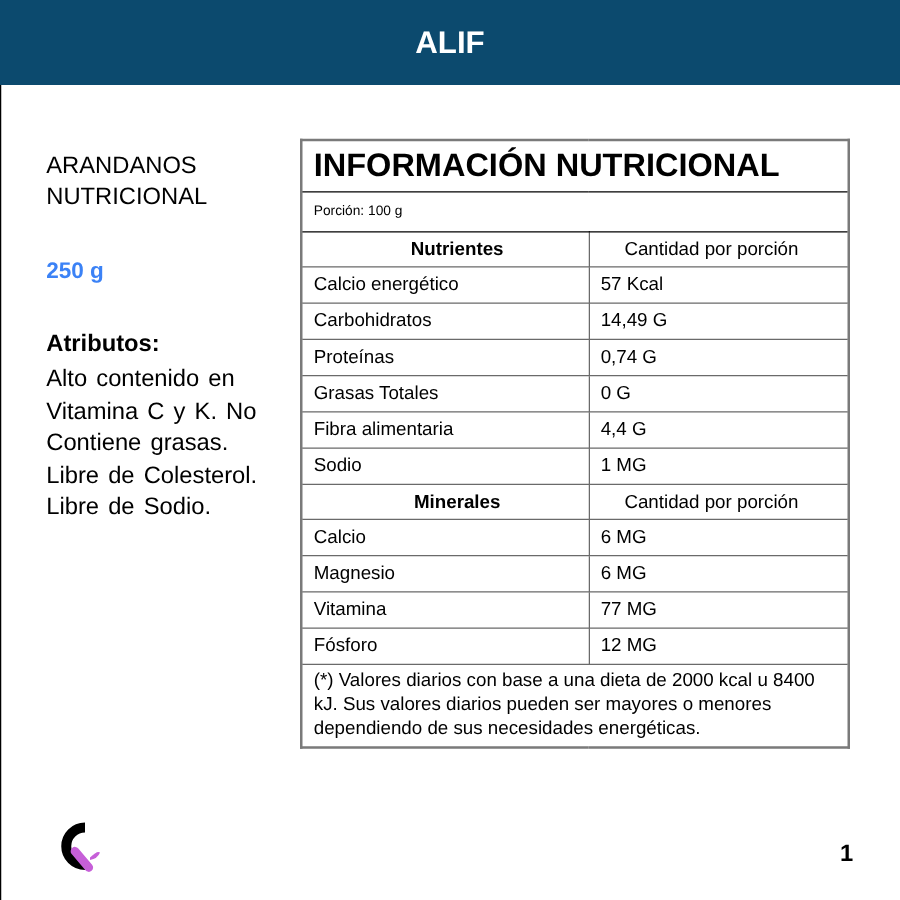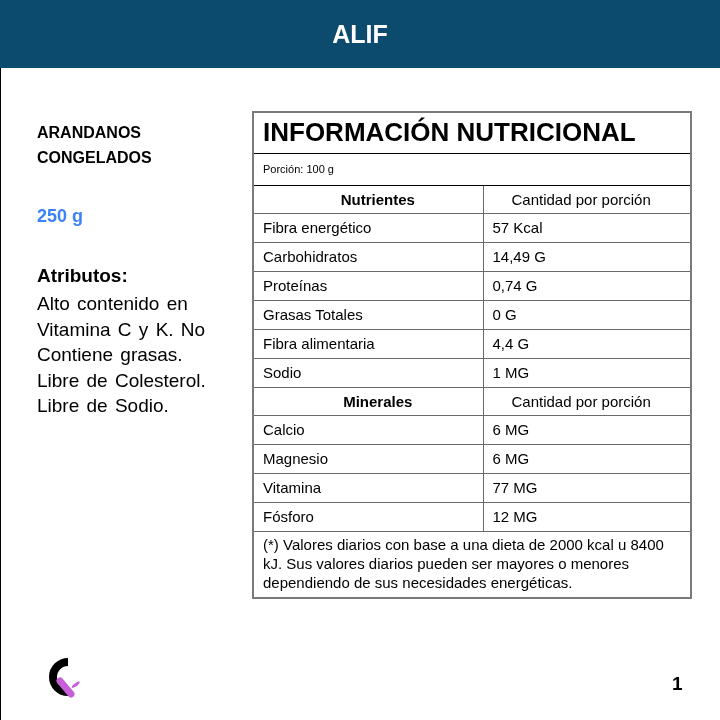--- a/index.html
+++ b/index.html
@@ -13,37 +13,37 @@
       background: #0c4a6e;
       display: flex; align-items: center; justify-content: center;
     }
     .header-title {
       color: #ffffff; font-weight: bold; font-size: 25px; letter-spacing: 0px;
       font-family: "Liberation Sans", sans-serif;
     }
 
     .product-name {
       position: absolute; left: 37px; top: 120px; width: 200px;
-      font-size: 16px; font-weight: bold; line-height: 25px;
+      font-size: 19px; font-weight: normal; line-height: 25px;
     }
     .product-weight {
       position: absolute; left: 37px; top: 206px;
       font-size: 18px; font-weight: bold; color: #3b82f6;
     }
     .attrs-title {
       position: absolute; left: 37px; top: 265px;
       font-size: 19px; font-weight: bold;
     }
     .attrs-body {
       position: absolute; left: 37px; top: 291px; width: 185px;
       font-size: 19px; line-height: 25.5px; word-spacing: 2px;
     }
 
     .nutri-table {
-      position: absolute; left: 252px; top: 111px; width: 440px;
+      position: absolute; left: 240px; top: 111px; width: 440px;
       border: 2px solid #7a7a7a;
       border-collapse: collapse;
       font-size: 15px;
     }
     .nutri-table td, .nutri-table th {
       border: 1px solid #6a6a6a;
       padding: 0 9px;
       font-weight: normal;
     }
     .row-title td { height: 41px; font-size: 26px; font-weight: bold; padding-left: 9px; border-bottom: 1px solid #000; }
@@ -67,42 +67,42 @@
 <body>
 
 <div class="left-edge"></div>
 
 <div class="header">
   <span class="header-title">ALIF</span>
 </div>
 
 <div class="product-name">
   <div>ARANDANOS</div>
-  <div>CONGELADOS</div>
+  <div>NUTRICIONAL</div>
 </div>
 
 <div class="product-weight">250 g</div>
 
 <div class="attrs-title">Atributos:</div>
 <div class="attrs-body">Alto contenido en Vitamina C y K. No Contiene grasas. Libre de Colesterol. Libre de Sodio.</div>
 
 <table class="nutri-table">
   <tbody>
       <tr class="row-title">
     <td colspan="2">INFORMACIÓN NUTRICIONAL</td>
   </tr>
   <tr class="row-portion">
     <td colspan="2">Porción: 100 g</td>
   </tr>
   <tr class="row-head">
     <td class="col-name head-name">Nutrientes</td>
     <td class="col-val">Cantidad por porción</td>
   </tr>
   <tr class="row-data">
-    <td class="col-name">Fibra energético</td>
+    <td class="col-name">Calcio energético</td>
     <td class="col-val">57 Kcal</td>
   </tr>
   <tr class="row-data">
     <td class="col-name">Carbohidratos</td>
     <td class="col-val">14,49 G</td>
   </tr>
   <tr class="row-data">
     <td class="col-name">Proteínas</td>
     <td class="col-val">0,74 G</td>
   </tr>

